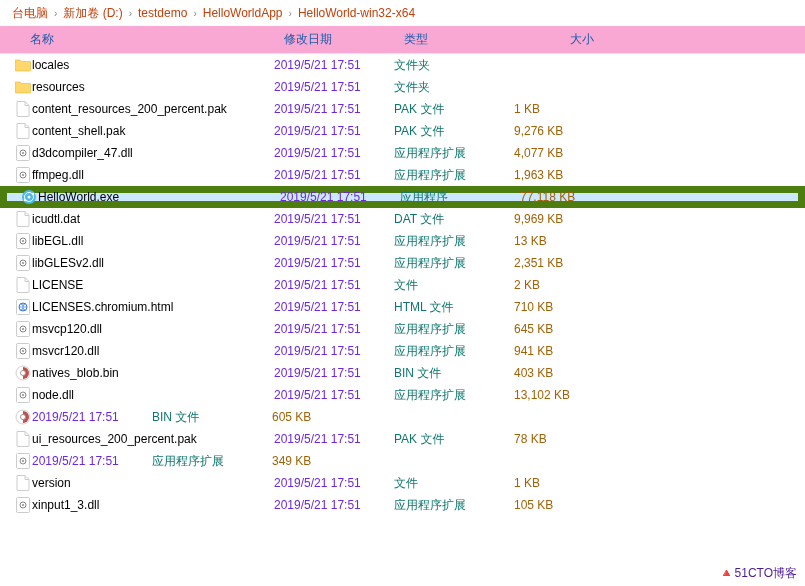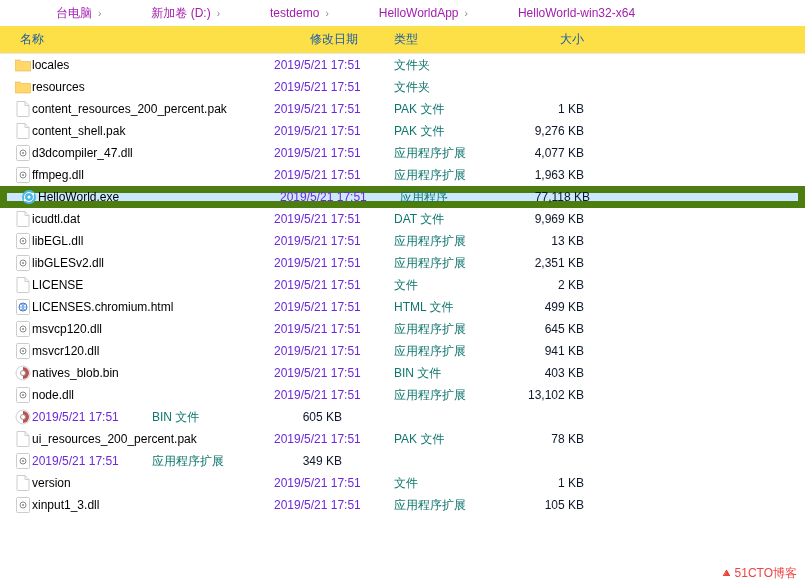--- a/index.html
+++ b/index.html
@@ -15,40 +15,39 @@
     }
     .breadcrumb {
       display: flex;
       align-items: center;
       padding: 4px 8px;
       height: 26px;
       background: #fff;
     }
     .breadcrumb .crumb {
       padding: 0 4px;
-      color: #a21caf;
+      color: #c2410c;
       cursor: pointer;
-      margin-left: 44px;
     }
     .breadcrumb .chev {
       color: #888;
       font-size: 10px;
       padding: 0 2px;
     }
     .header-row {
       display: flex;
       align-items: center;
       height: 28px;
       border-bottom: 1px solid #e8e8e8;
-      padding-left: 14px;
+      padding-left: 24px;
       color: #1a5ba8;
-      background: #fde047;
+      background: #f9a8d4;
     }
     .col-name { width: 260px; padding-left: 6px; }
-    .col-date { width: 120px; text-align: center; }
+    .col-date { width: 120px; }
     .col-type { width: 120px; }
     .col-size { width: 80px; text-align: right; padding-right: 10px; }
     .header-row .col { cursor: pointer; }
     .file-list { }
     .row {
       display: flex;
       align-items: center;
       height: 22px;
       padding-left: 14px;
       color: #000;
@@ -64,26 +63,26 @@
       align-items: center;
       justify-content: center;
     }
     .row .name-cell {
       width: 242px;
       white-space: nowrap;
       overflow: hidden;
     }
     .row .date-cell { width: 120px; color: #6d28d9; }
     .row .type-cell { width: 120px; color: #0f766e; }
-    .row .size-cell { width: 80px; text-align: right; padding-right: 10px; color: #0f172a; }
+    .row .size-cell { width: 80px; text-align: left; padding-right: 10px; color: #a16207; }
     .watermark {
       position: absolute;
       right: 8px;
       bottom: 4px;
-      color: #ef4444;
+      color: #4c1d95;
       font-size: 12px;
     }
     svg { display: block; }
   </style>
 </head>
 <body>
 
 <div class="breadcrumb" id="breadcrumb-container">
     <span class="crumb">台电脑</span>
     <span class="chev">›</span>
@@ -245,21 +244,21 @@
       <span class="icon">
         <svg width="14" height="16" viewBox="0 0 14 16">
           <rect x="0.5" y="0.5" width="13" height="15" rx="1" fill="#fff" stroke="#ccc"></rect>
           <circle cx="7" cy="8" r="4" fill="none" stroke="#3b7bd6" stroke-width="1"></circle>
           <path d="M3 8 h8 M7 4 v8 M4.5 5 Q7 8 9.5 5 M4.5 11 Q7 8 9.5 11" stroke="#3b7bd6" stroke-width="0.7" fill="none"></path>
         </svg>
       </span>
       <span class="name-cell">LICENSES.chromium.html</span>
       <span class="date-cell">2019/5/21 17:51</span>
       <span class="type-cell">HTML 文件</span>
-      <span class="size-cell">499 KB</span>
+      <span class="size-cell">710 KB</span>
     </div>
     <div class="row">
       <span class="icon">
         <svg width="14" height="16" viewBox="0 0 14 16">
           <rect x="0.5" y="0.5" width="13" height="15" rx="1" fill="#fff" stroke="#ccc"></rect>
           <circle cx="7" cy="8" r="3" fill="none" stroke="#888" stroke-width="1"></circle>
           <circle cx="7" cy="8" r="1" fill="#888"></circle>
         </svg>
       </span>
       <span class="name-cell">msvcp120.dll</span>

